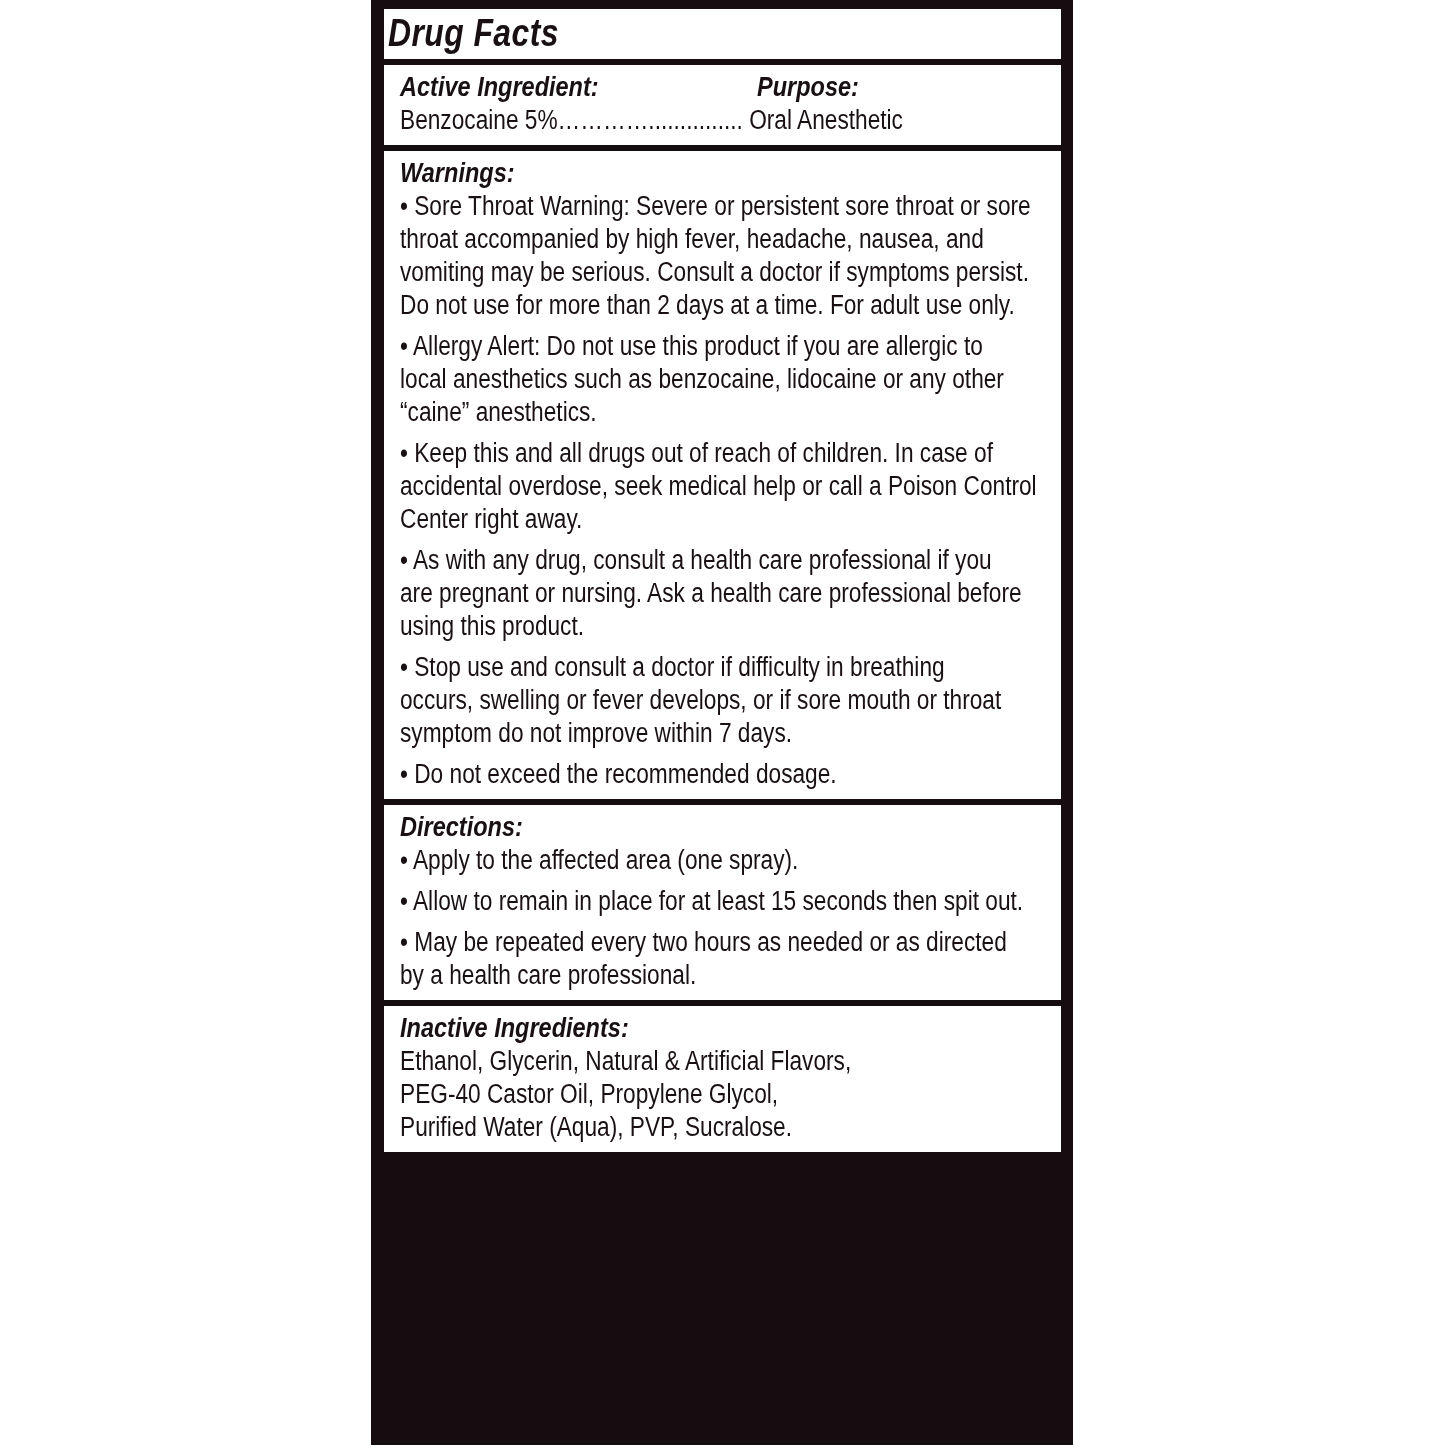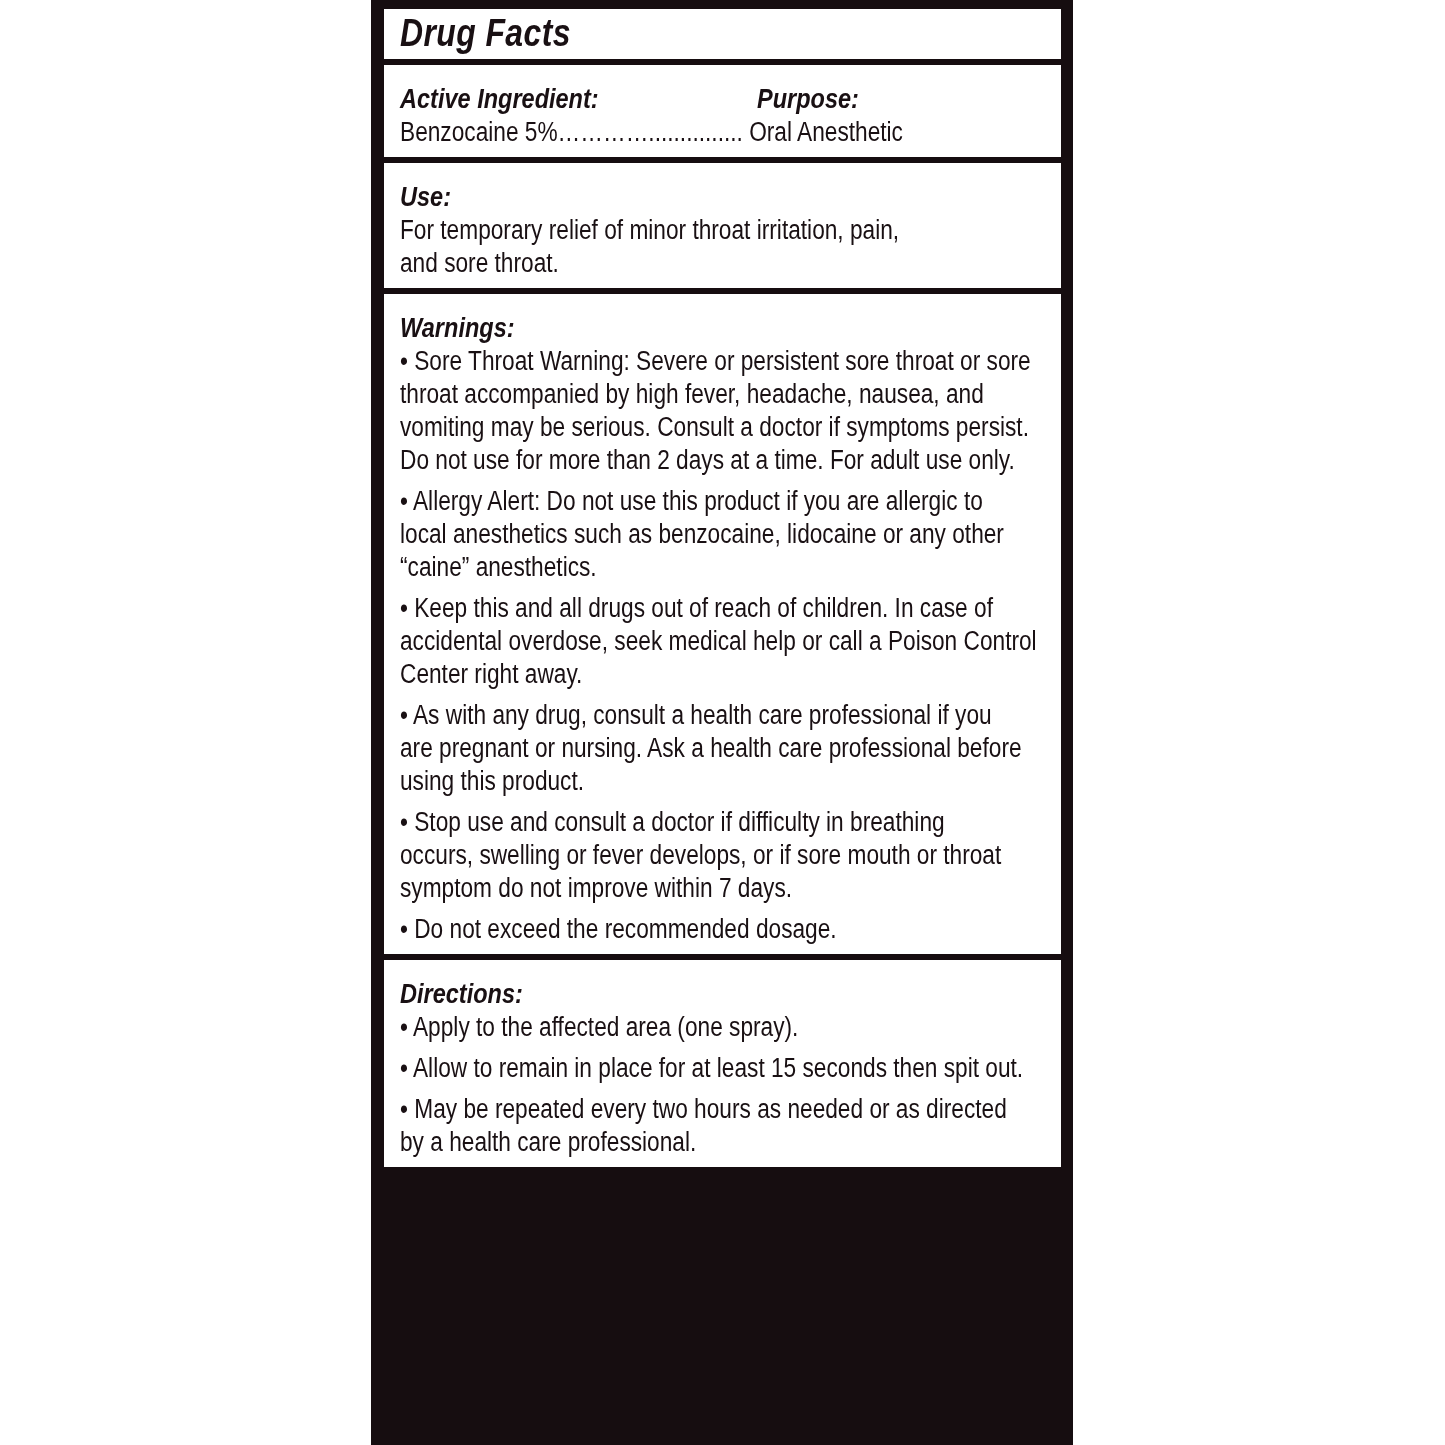--- a/index.html
+++ b/index.html
@@ -24,25 +24,25 @@
     height: 1445px;
     background: #160d10;
     box-sizing: border-box;
     padding: 9px 12px 10px 13px;
     display: flex;
     flex-direction: column;
     gap: 6px;
   }
   .box {
     background: #ffffff;
-    padding: 16px 16px 8px 16px;
+    padding: 4px 16px 8px 16px;
     overflow: hidden;
     flex: none;
   }
-  .title-box { padding: 3px 16px 4px 16px; }
+  .title-box { padding: 3px 16px 4px 4px; }
   
   .cond {
     transform: scaleX(0.84);
     transform-origin: 0 0;
     width: 119%;
   }
   .title {
     margin: 0;
     font-size: 38px;
     line-height: 43px;
@@ -82,27 +82,20 @@
     <section class="box">
       <div class="cond">
         <div class="ai-head">
           <h2 class="h ai-left">Active Ingredient:</h2>
           <h2 class="h">Purpose:</h2>
         </div>
         <div class="t">Benzocaine 5%…………............... Oral Anesthetic</div>
       </div>
     </section>
 
-    <section class="box">
-      <div class="cond">
-        <h2 class="h">Use:</h2>
-        <div class="t">For temporary relief of minor throat irritation, pain,
-and sore throat.</div>
-      </div>
-    </section>
 
     <section class="box">
       <div class="cond">
         <h2 class="h">Warnings:</h2>
         <div class="t p">• Sore Throat Warning: Severe or persistent sore throat or sore
 throat accompanied by high fever, headache, nausea, and
 vomiting may be serious. Consult a doctor if symptoms persist.
 Do not use for more than 2 days at a time. For adult use only.</div>
         <div class="t p">• Allergy Alert: Do not use this product if you are allergic to
 local anesthetics such as benzocaine, lidocaine or any other
@@ -124,15 +117,23 @@
       <div class="cond">
         <h2 class="h">Directions:</h2>
         <div class="t p">• Apply to the affected area (one spray).</div>
         <div class="t p">• Allow to remain in place for at least 15 seconds then spit out.</div>
         <div class="t p">• May be repeated every two hours as needed or as directed
 by a health care professional.</div>
       </div>
     </section>
 
 
+    <section class="box">
+      <div class="cond">
+        <h2 class="h">Inactive Ingredients:</h2>
+        <div class="t">Ethanol, Glycerin, Natural &amp; Artificial Flavors,
+PEG-40 Castor Oil, Propylene Glycol,
+Purified Water (Aqua), PVP, Sucralose.</div>
+      </div>
+    </section>
 
   </div>
 </div>
 
 </body></html>

